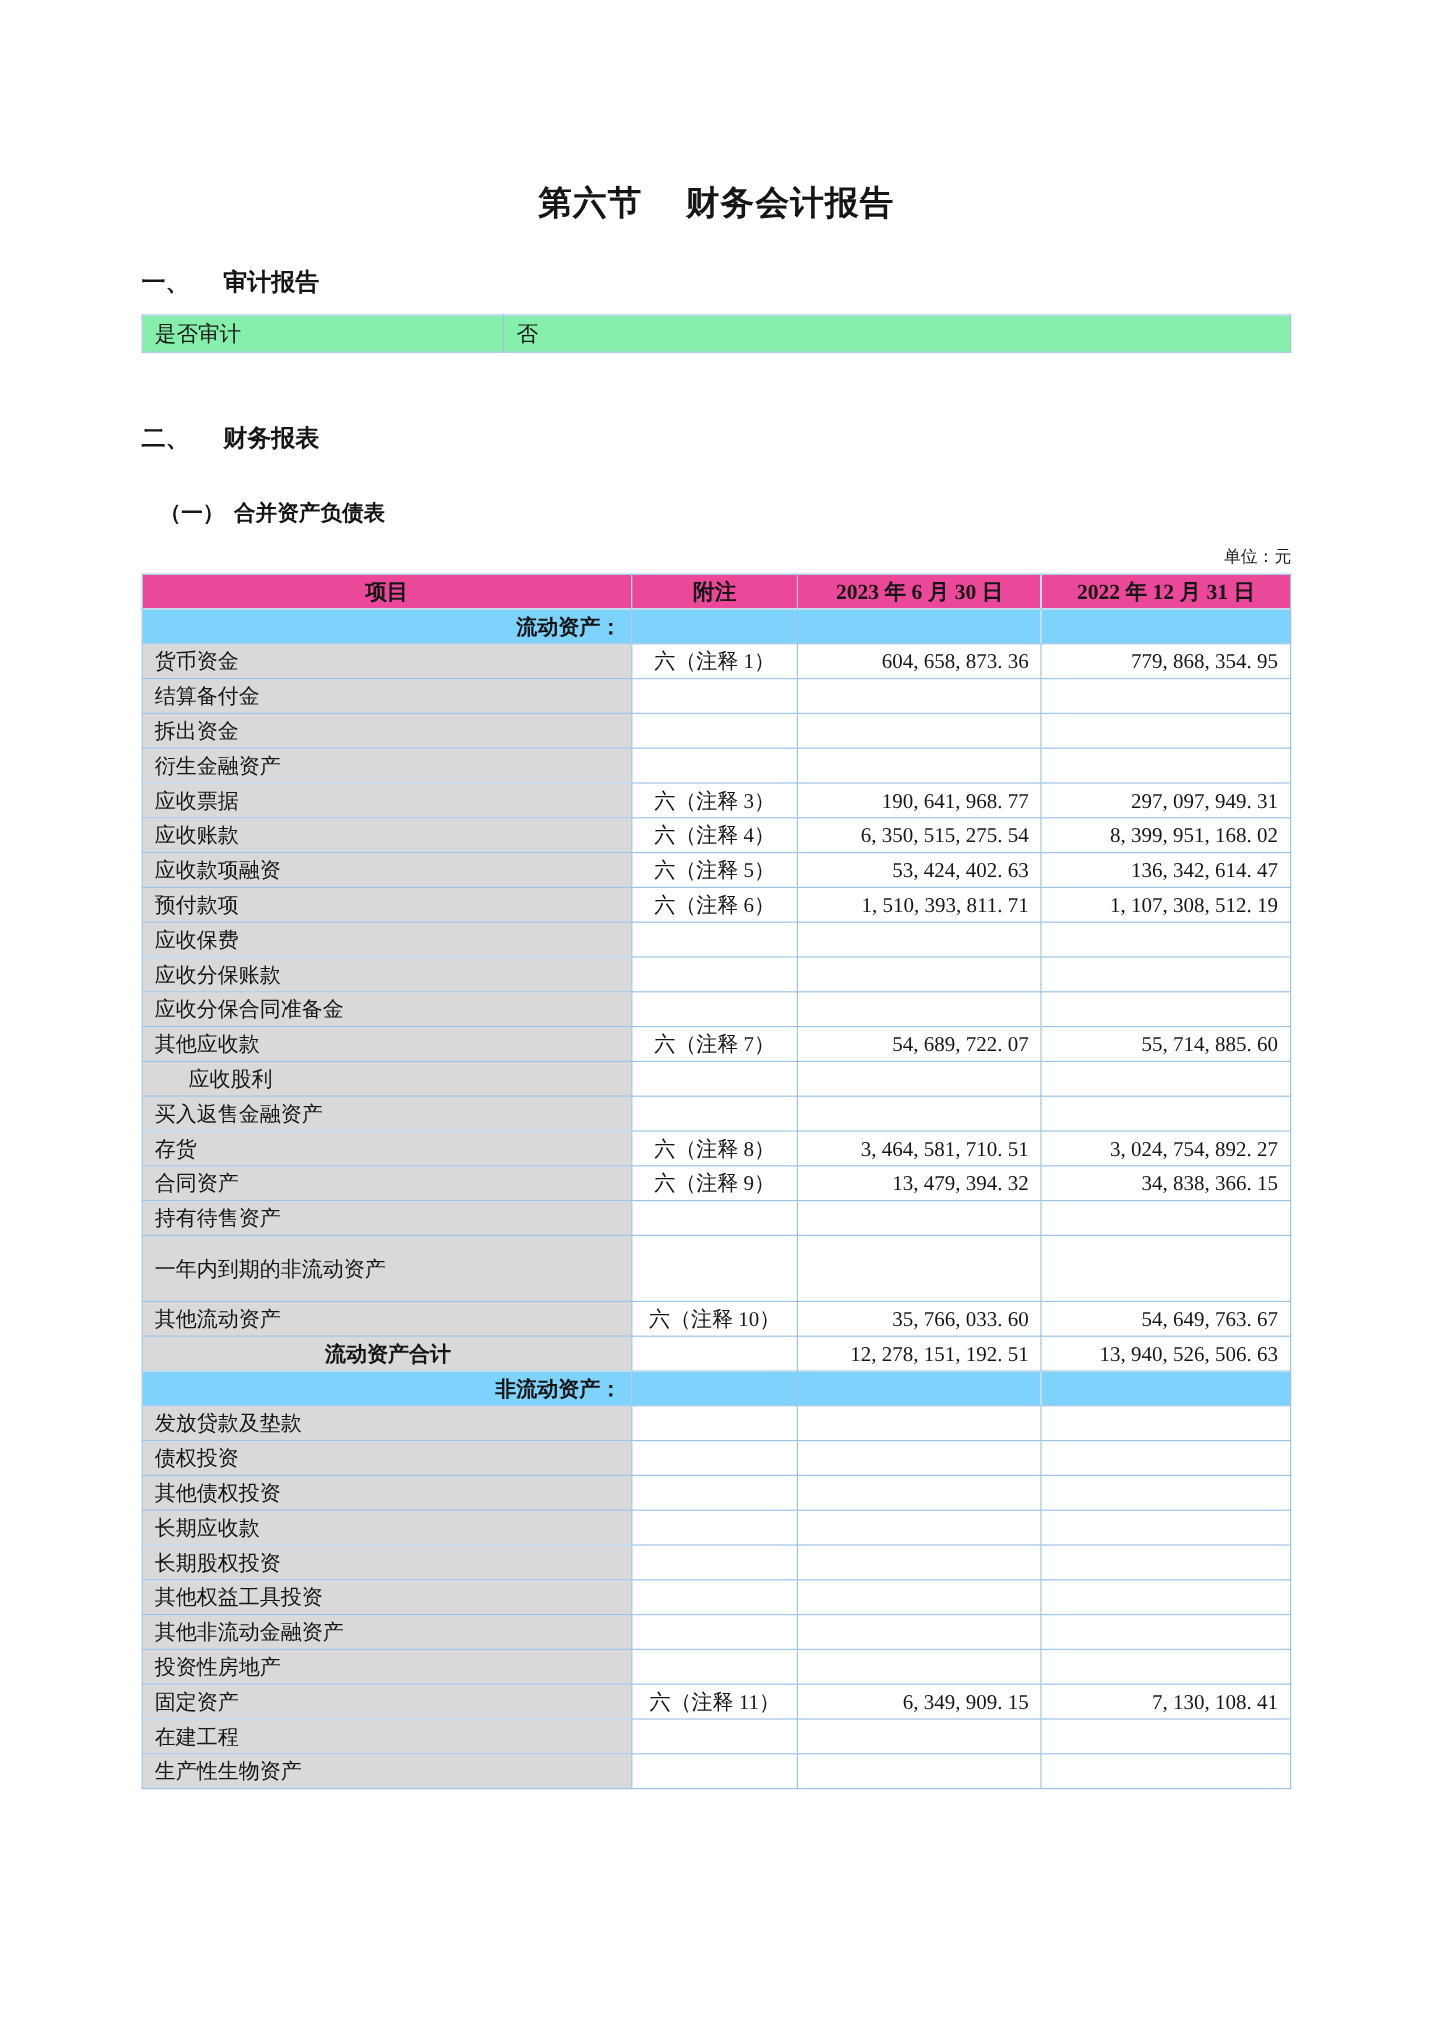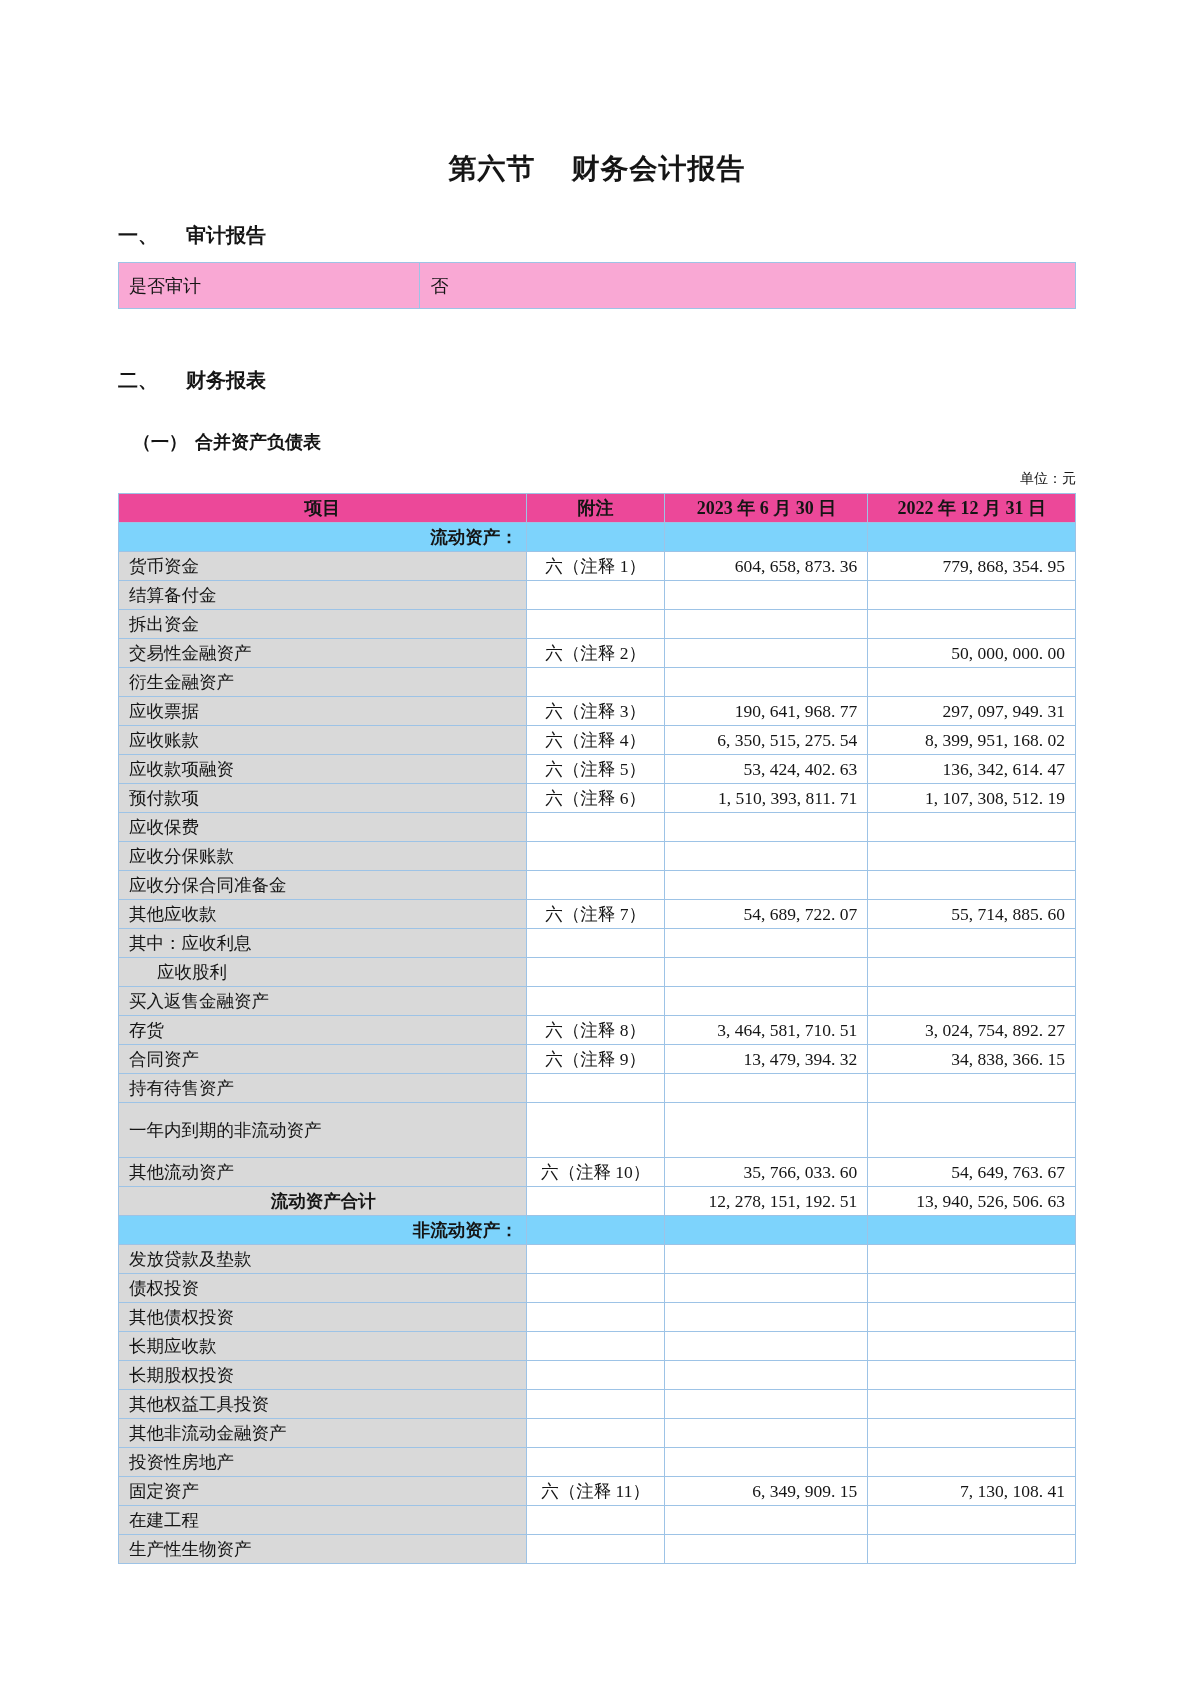--- a/index.html
+++ b/index.html
@@ -39,24 +39,24 @@
     font-size: 18px;
     font-weight: bold;
   }
   .sub-h .num { width: 62px; flex: 0 0 auto; }
 
   table { border-collapse: collapse; width: 100%; table-layout: fixed; }
   td, th { border: 1px solid #9dc3e6; overflow: hidden; }
 
   .audit-table { margin-top: 13px; }
   .audit-table td {
-    height: 46px;
+    height: 31px;
     font-size: 18px;
     padding: 2px 10px;
-    background: #f9a8d4;
+    background: #86efac;
   }
 
   .unit-row {
     margin-top: 16px;
     text-align: right;
     font-size: 14px;
   }
 
   .bs-table { margin-top: 5px; }
   .bs-table th {
@@ -156,26 +156,20 @@
           <td class="c-val"></td>
           <td class="c-val"></td>
         </tr>
         <tr>
           <td class="c-item">拆出资金</td>
           <td class="c-note"></td>
           <td class="c-val"></td>
           <td class="c-val"></td>
         </tr>
         <tr>
-          <td class="c-item">交易性金融资产</td>
-          <td class="c-note">六（注释 2）</td>
-          <td class="c-val"></td>
-          <td class="c-val">50, 000, 000. 00</td>
-        </tr>
-        <tr>
           <td class="c-item">衍生金融资产</td>
           <td class="c-note"></td>
           <td class="c-val"></td>
           <td class="c-val"></td>
         </tr>
         <tr>
           <td class="c-item">应收票据</td>
           <td class="c-note">六（注释 3）</td>
           <td class="c-val">190, 641, 968. 77</td>
           <td class="c-val">297, 097, 949. 31</td>
@@ -216,26 +210,20 @@
           <td class="c-val"></td>
           <td class="c-val"></td>
         </tr>
         <tr>
           <td class="c-item">其他应收款</td>
           <td class="c-note">六（注释 7）</td>
           <td class="c-val">54, 689, 722. 07</td>
           <td class="c-val">55, 714, 885. 60</td>
         </tr>
         <tr>
-          <td class="c-item">其中：应收利息</td>
-          <td class="c-note"></td>
-          <td class="c-val"></td>
-          <td class="c-val"></td>
-        </tr>
-        <tr>
           <td class="c-item indent">应收股利</td>
           <td class="c-note"></td>
           <td class="c-val"></td>
           <td class="c-val"></td>
         </tr>
         <tr>
           <td class="c-item">买入返售金融资产</td>
           <td class="c-note"></td>
           <td class="c-val"></td>
           <td class="c-val"></td>

